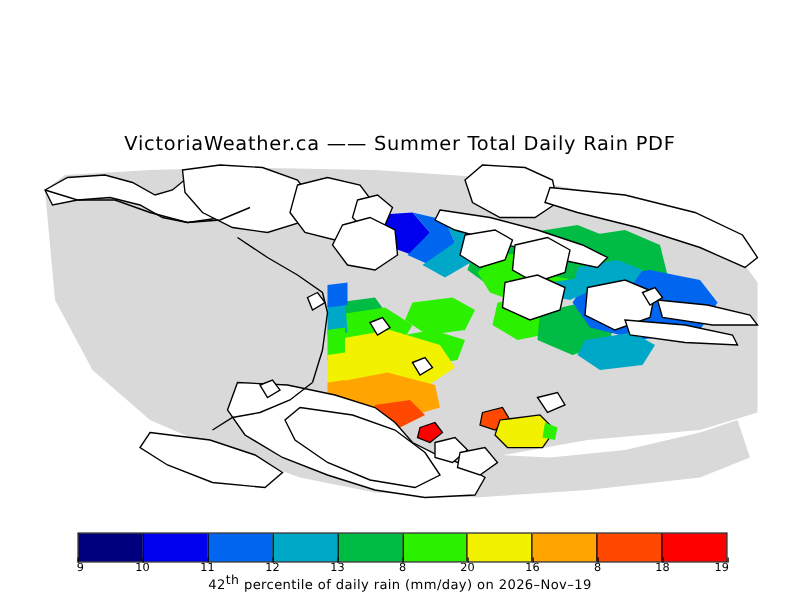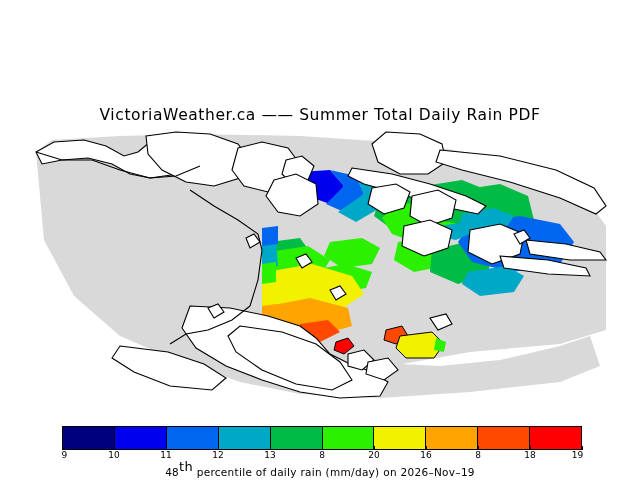--- a/index.html
+++ b/index.html
@@ -70,21 +70,21 @@
   .caption{
     position:absolute;
     top:459px;left:0;width:640px;
     text-align:center;
     font-family:"DejaVu Sans", sans-serif;
     font-size:10.5px;
     letter-spacing:0.3px;
     color:#000;
     white-space:nowrap;
   }
-  .caption sup{font-size:13px;vertical-align:super;}
+  .caption sup{font-size:10px;vertical-align:super;}
 </style>
 </head>
 <body>
 
 <div id="app">
 
   <div class="title">VictoriaWeather.ca —— Summer Total Daily Rain PDF</div>
 
   <div class="map-wrap">
     <svg width="640" height="280" viewBox="0 0 640 280" xmlns="http://www.w3.org/2000/svg">
@@ -247,16 +247,16 @@
       <div class="tk" style="left: 70%;">16</div>
       <div class="tkmark" style="left: 80%;"></div>
       <div class="tk" style="left: 80%;">8</div>
       <div class="tkmark" style="left: 90%;"></div>
       <div class="tk" style="left: 90%;">18</div>
       <div class="tkmark" style="left: 100%;"></div>
       <div class="tk" style="left: 100%; transform: translateX(-90%);">19</div>
     </div>
 
   <div class="caption">
-    <span>48</span><sup>th</sup><span> percentile of daily rain (mm/day) on 2026–Nov–19</span>
+    <span>42</span><sup>th</sup><span> percentile of daily rain (mm/day) on 2026–Nov–19</span>
   </div>
 
 </div>
 
 </body></html>

